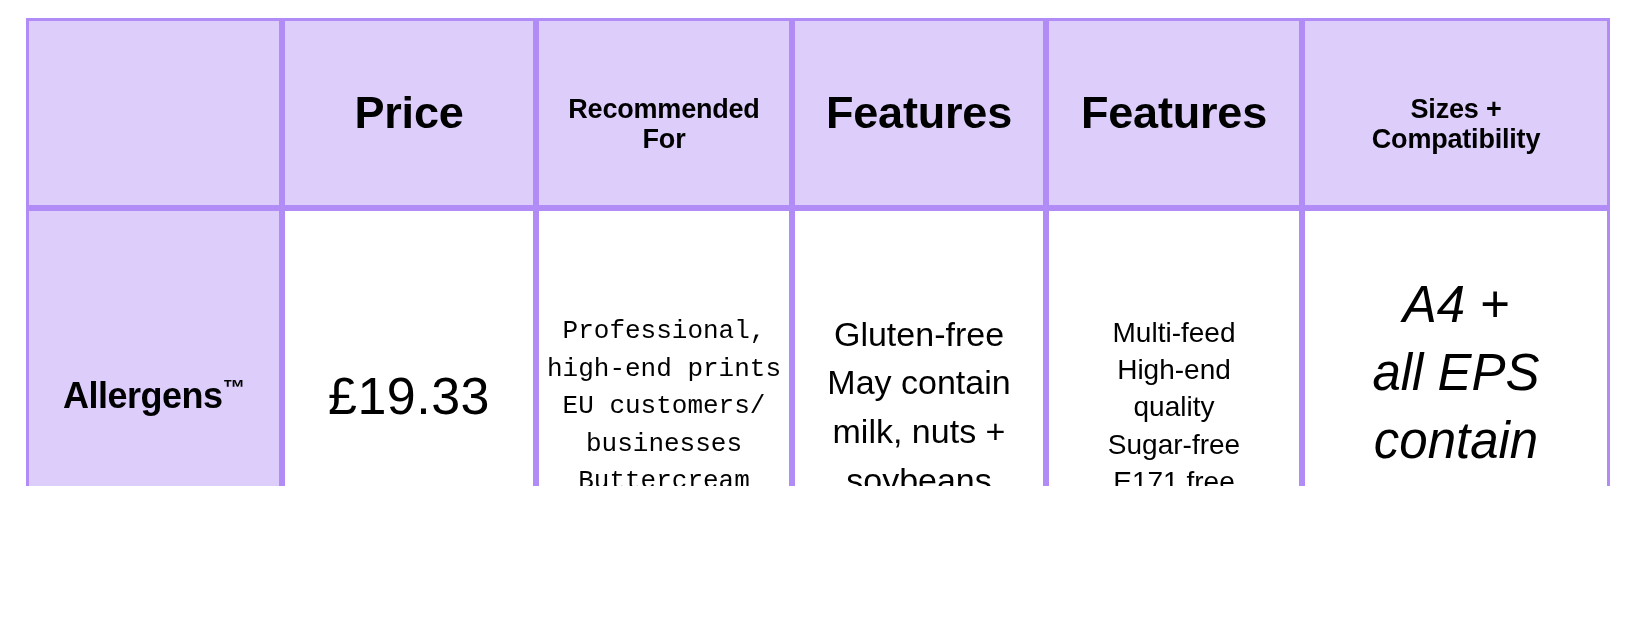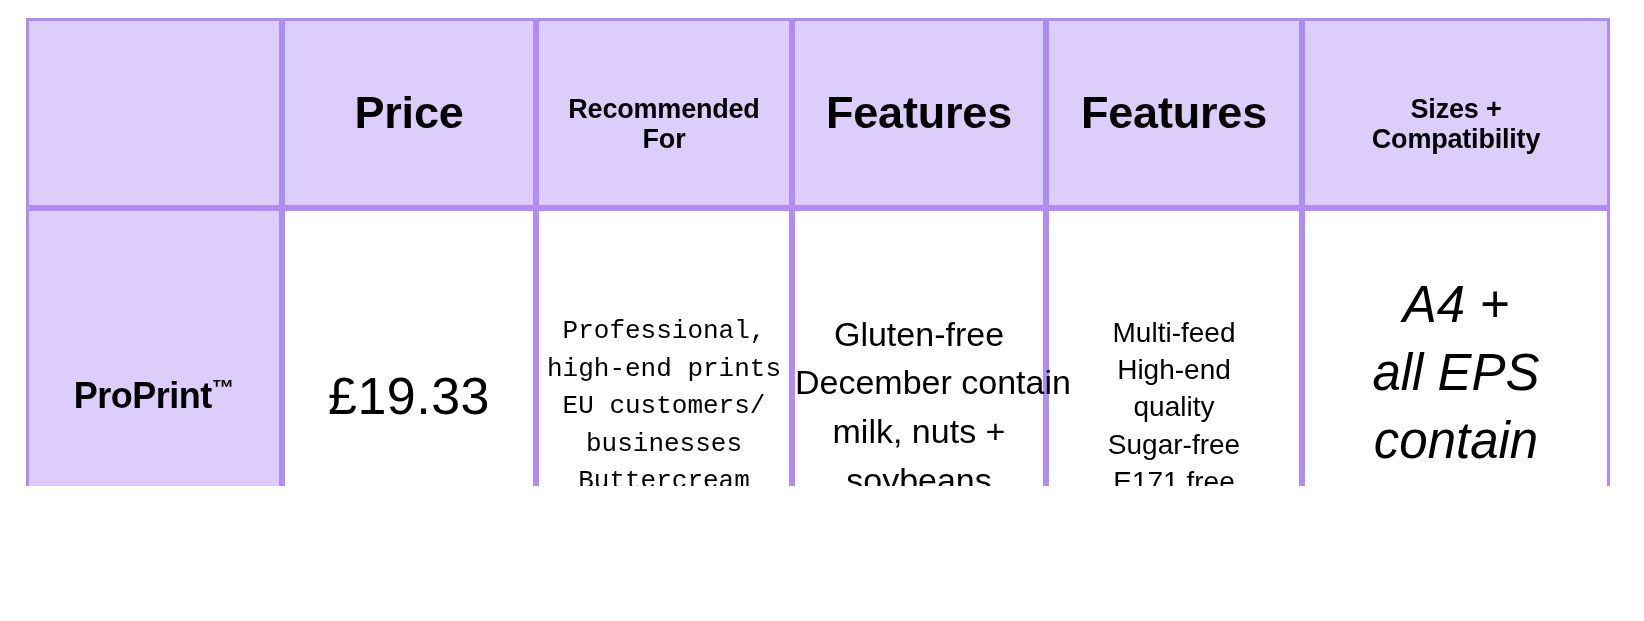--- a/index.html
+++ b/index.html
@@ -138,39 +138,39 @@
             <span class="line">Compatibility</span>
           </span>
         </th>
       </tr>
     </thead>
 
     <tbody>
       <tr>
 
         <td class="brand-cell">
-          <span>ProPrint</span><span class="tm">™</span>
+          <span>Allergens</span><span class="tm">™</span>
         </td>
 
         <td class="body-cell price-cell">£19.33</td>
 
         <td class="body-cell rec-cell">
           <span class="cell-lines">
             <span class="line">Professional,</span>
             <span class="line">high-end prints</span>
             <span class="line">EU customers/</span>
             <span class="line">businesses</span>
             <span class="line">Buttercream</span>
           </span>
         </td>
 
         <td class="body-cell allergen-cell">
           <span class="cell-lines">
             <span class="line">Gluten-free</span>
-            <span class="line">December contain</span>
+            <span class="line">May contain</span>
             <span class="line">milk, nuts +</span>
             <span class="line">soybeans</span>
           </span>
         </td>
 
         <td class="body-cell features-cell">
           <span class="cell-lines">
             <span class="line">Multi-feed</span>
             <span class="line">High-end</span>
             <span class="line">quality</span>

